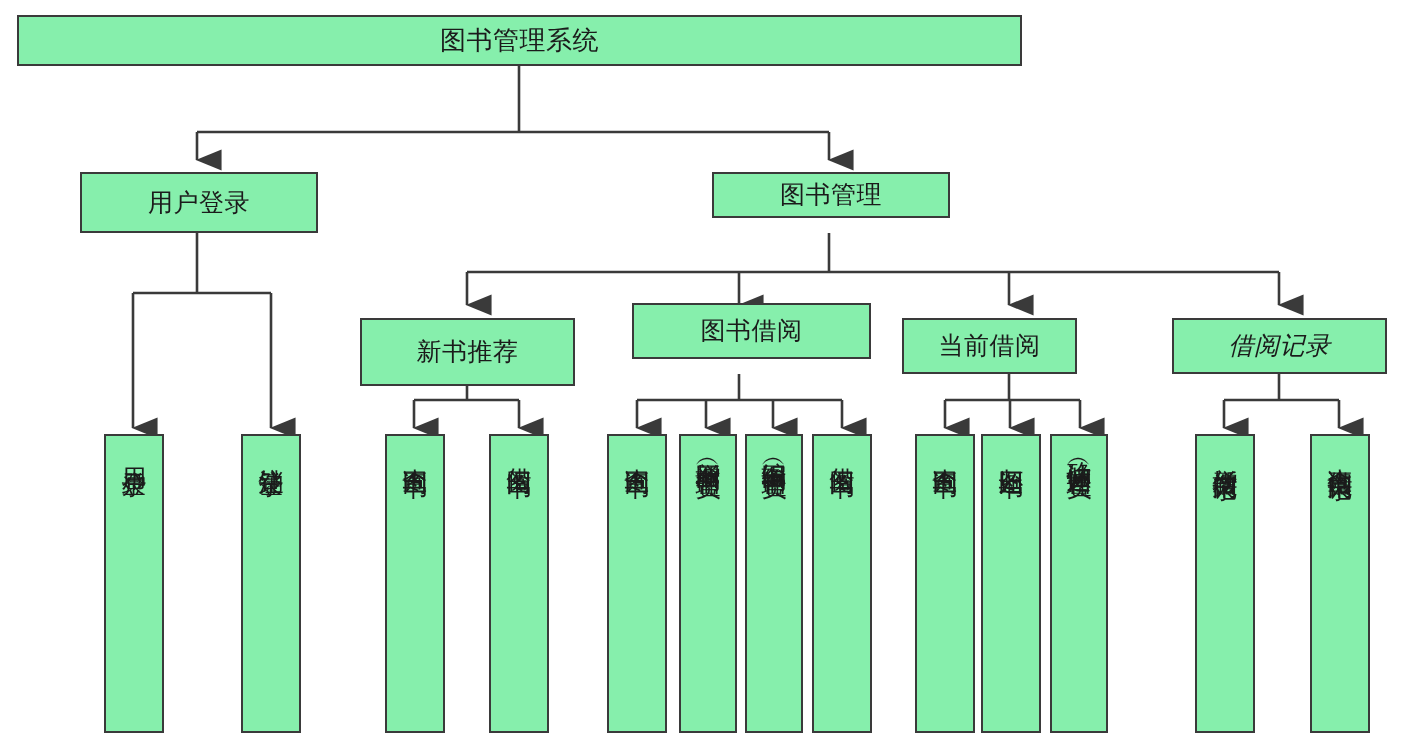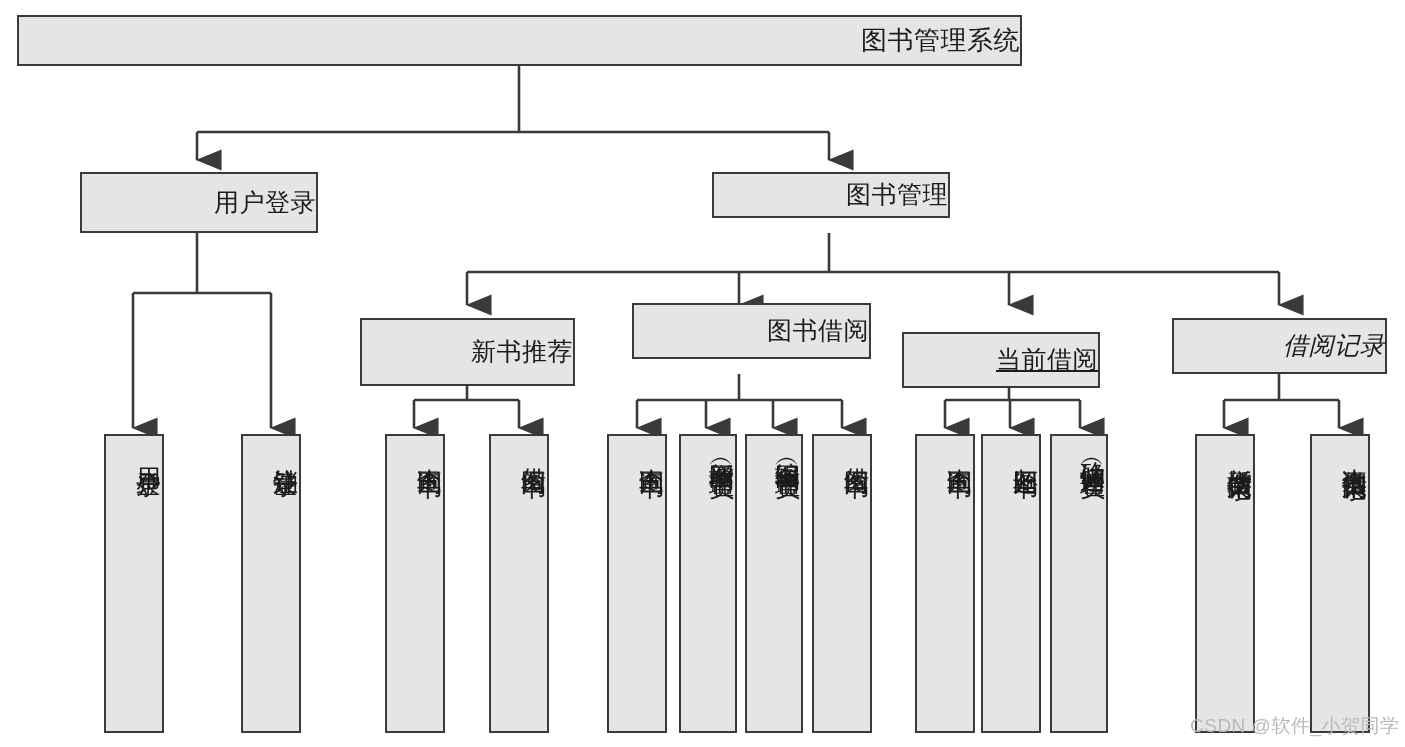--- a/index.html
+++ b/index.html
@@ -20,25 +20,25 @@
   #edges {
     position: absolute;
     left: 0;
     top: 0;
     width: 1405px;
     height: 747px;
   }
   .node {
     position: absolute;
     box-sizing: border-box;
-    background: #e5e5e5;
+    background: #86efac;
     border: 2.5px solid #3a3a3a;
     display: flex;
     align-items: center;
-    justify-content: flex-end;
+    justify-content: center;
     color: #1b1b1b;
     z-index: 3;
   }
   .node .label {
     display: block;
     text-align: center;
     line-height: 1.18;
     white-space: nowrap;
   }
   
@@ -138,21 +138,21 @@
   <div class="node horiz" style="left:712px; top:172px; width:238px; height:46px;">
     <span class="label">图书管理</span>
   </div>
 
   <div class="node horiz" style="left:360px; top:318px; width:215px; height:68px;">
     <span class="label">新书推荐</span>
   </div>
   <div class="node horiz" style="left:632px; top:303px; width:239px; height:56px;">
     <span class="label">图书借阅</span>
   </div>
-  <div class="node horiz" style="left:902px; top:332px; width:198px; height:56px;text-decoration:underline;">
+  <div class="node horiz" style="left:902px; top:318px; width:175px; height:56px;">
     <span class="label">当前借阅</span>
   </div>
   <div class="node horiz" style="left:1172px; top:318px; width:215px; height:56px;font-style:italic;">
     <span class="label">借阅记录</span>
   </div>
 
   <div class="node vert" style="left:104px; top:434px; width:60px; height:299px;">
     <span class="label">用户登录</span>
   </div>
   <div class="node vert" style="left:241px; top:434px; width:60px; height:299px;">
@@ -189,15 +189,14 @@
     <span class="label">确认归还（管理员）</span>
   </div>
 
   <div class="node vert" style="left:1195px; top:434px; width:60px; height:299px;">
     <span class="label">新增借阅记录</span>
   </div>
   <div class="node vert" style="left:1310px; top:434px; width:60px; height:299px;">
     <span class="label">查询借阅记录</span>
   </div>
 
-  <div class="watermark">CSDN @软件_小贺同学</div>
 
 </div>
 
 </body></html>

